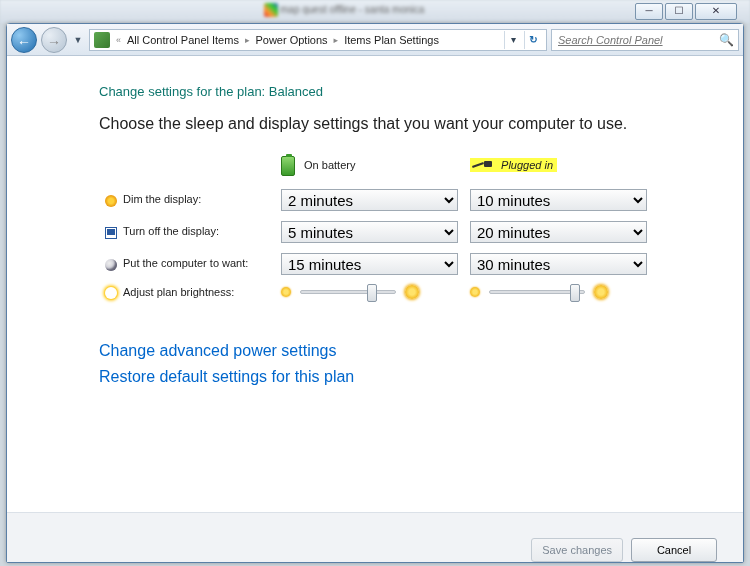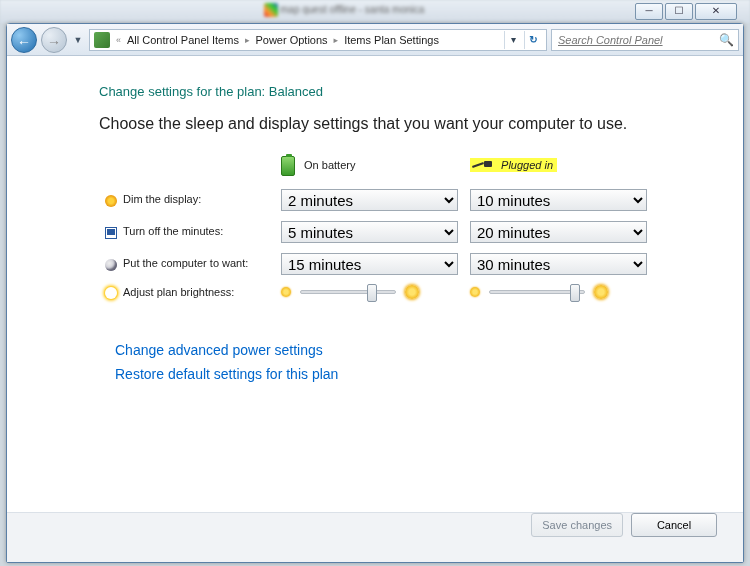--- a/index.html
+++ b/index.html
@@ -53,23 +53,23 @@
   .slider-cell { white-space:nowrap;}
   .slider { display:inline-block; vertical-align:middle; width:96px; height:4px; background:#dcdfe3; border:1px solid #b7bdc4; border-radius:2px; position:relative; margin:0 6px;}
   .slider .thumb { position:absolute; top:-7px; width:10px; height:18px; background:linear-gradient(#f8f9fa,#d8dde2); border:1px solid #8a98a6; border-radius:2px;}
   .sun-sm { display:inline-block; width:10px; height:10px; border-radius:50%; background:radial-gradient(circle,#ffe36a 30%,#f0b010 80%); box-shadow:0 0 2px #f0b010; vertical-align:middle;}
   .sun-lg { display:inline-block; width:14px; height:14px; border-radius:50%; background:radial-gradient(circle,#ffe36a 30%,#f0b010 80%); box-shadow:0 0 3px 1px #f0b010; vertical-align:middle;}
   .slider-hl { position:absolute; height:20px; background:#ffff4a; border-radius:10px; z-index:0;}
   .slider-wrap{ position:relative; display:inline-block;}
   .slider-wrap > *{ position:relative; z-index:1;}
   
   .links { margin-top:38px;}
-  .links a { display:block; color:#0066cc; font-size:14px; text-decoration:none; margin:8px 16px;}
+  .links a { display:block; color:#0066cc; font-size:16px; text-decoration:none; margin:8px 0;}
   
-  .footer { position:absolute; left:0; right:0; bottom:0; height:50px; background:#f1f3f6; border-top:1px solid #dbe1e8; display:flex; justify-content:flex-end; align-items:flex-start; padding-right:26px; gap:8px;}
+  .footer { position:absolute; left:0; right:0; bottom:0; height:50px; background:#f1f3f6; border-top:1px solid #dbe1e8; display:flex; justify-content:flex-end; align-items:flex-end; padding-right:26px; gap:8px;}
   .btn { min-width:86px; height:24px; font-size:11px; border:1px solid #9aa5b1; background:linear-gradient(#fdfdfd,#e4e8ec); border-radius:3px; padding:0 10px; cursor:default;}
   .btn[disabled]{ color:#7d8894; background:linear-gradient(#f4f5f7,#e9ecef); border-color:#c3cbd3;}
 </style>
 </head>
 <body>
 
 <div class="topstrip">
   <span class="favicon"></span>
   <span class="blurtxt">map quest offline - santa monica</span>
 </div>
@@ -131,21 +131,21 @@
         </td>
       </tr>
 
       <tr>
         <td><span class="bullet ic-dim"></span><span>Dim the display:</span></td>
         <td><select class="combo"><option>2 minutes</option></select></td>
         <td><select class="combo"><option>10 minutes</option></select></td>
       </tr>
 
       <tr>
-        <td><span class="bullet ic-disp"></span><span>Turn off the minutes:</span></td>
+        <td><span class="bullet ic-disp"></span><span>Turn off the display:</span></td>
         <td><select class="combo"><option>5 minutes</option></select></td>
         <td><select class="combo"><option>20 minutes</option></select></td>
       </tr>
 
       <tr>
         <td><span class="bullet ic-sleep"></span><span>Put the computer to want:</span></td>
         <td><select class="combo"><option>15 minutes</option></select></td>
         <td><select class="combo"><option>30 minutes</option></select></td>
       </tr>
 

